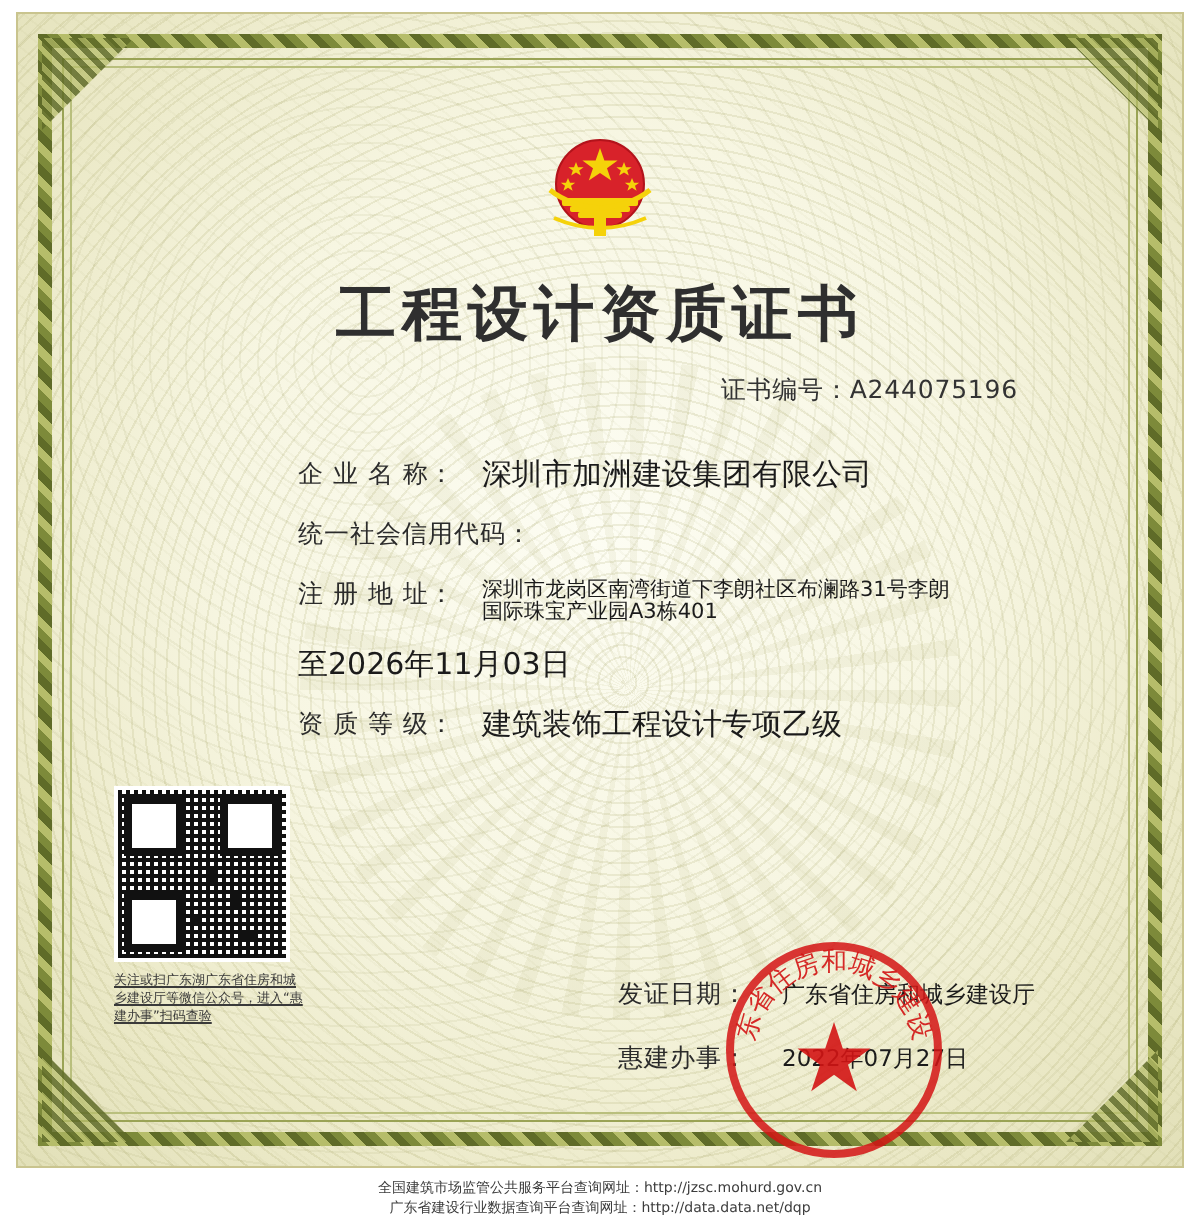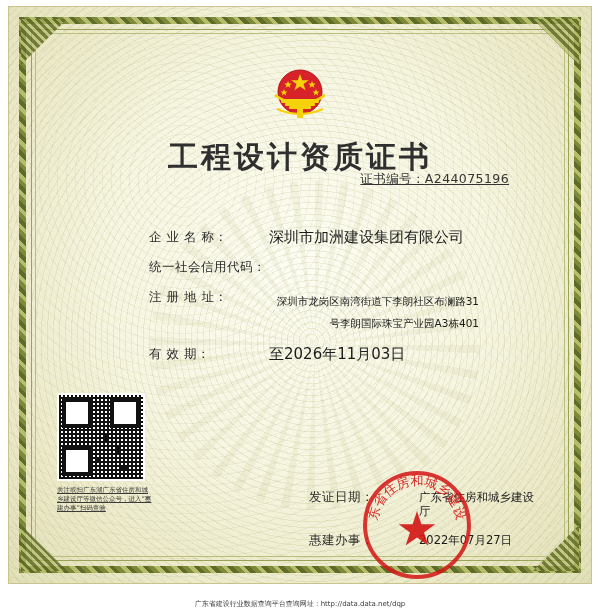--- a/index.html
+++ b/index.html
@@ -135,60 +135,57 @@
     font-family: "DejaVu Sans", "Liberation Sans", sans-serif;
     font-size: 30px;
     font-weight: bold;
     letter-spacing: 3px;
     color: #2f2f2f;
   }
 
   .cert-no {
     position: absolute;
     right: 82px;
-    top: 164px;
+    top: 180px;
     font-size: 12.5px;
     color: #333;
     letter-spacing: 0.4px;
-    text-decoration: underline;
   }
 
   
   .fields {
     position: absolute;
     left: 140px;
     top: 222px;
     width: 330px;
   }
   .row {
     display: flex;
     align-items: flex-start;
     margin-bottom: 12px;
     min-height: 18px;
-    gap: 28px;
   }
   .row .label {
     width: 92px;
     flex: 0 0 92px;
     font-size: 12.5px;
     color: #2b2b2b;
     letter-spacing: 0.5px;
     white-space: nowrap;
   }
   .row .value {
     flex: 1;
     font-size: 15px;
     color: #1b1b1b;
     line-height: 14px;
     padding-top: 1px;
   }
   .row .value.small {
     font-size: 10.5px;
-    line-height: 22px;
-    text-align: right;
+    line-height: 11px;
   }
 
   
   .qr-block {
     position: absolute;
     left: 48px;
     top: 386px;
     width: 96px;
   }
   .qr {
@@ -329,25 +326,26 @@
         <div class="label">统一社会信用代码：</div>
       </div>
 
 
       <div class="row">
         <div class="label">注 册 地 址：</div>
         <div class="value small">深圳市龙岗区南湾街道下李朗社区布澜路31号李朗国际珠宝产业园A3栋401</div>
       </div>
 
       <div class="row">
-        <div class="label">有 效 期：</div>
         <div class="value">至2026年11月03日</div>
       </div>
 
       <div class="row">
+        <div class="label">资 质 等 级：</div>
+        <div class="value">建筑装饰工程设计专项乙级</div>
       </div>
 
     </div>
 
     <div class="qr-block">
       <div class="qr">
         <div class="qr-finder-bl"></div>
         <div class="qr-finder-dot" style="left:44px;top:40px;"></div>
         <div class="qr-finder-dot" style="left:56px;top:52px;"></div>
         <div class="qr-finder-dot" style="left:36px;top:62px;"></div>
@@ -374,16 +372,17 @@
         <text font-size="13" fill="#d31414" opacity="0.9" font-family="DejaVu Sans, sans-serif">
           <textPath href="#sealArc" startOffset="50%" text-anchor="middle">广东省住房和城乡建设厅</textPath>
         </text>
         <polygon points="56,42 60.4,55.2 74.3,55.2 63,63.4 67.4,76.6 56,68.4 44.6,76.6 49,63.4 37.7,55.2 51.6,55.2" fill="#d31414" opacity="0.9"></polygon>
       </svg>
     </div>
 
   </div>
 
   <div class="footer">
+    <div>全国建筑市场监管公共服务平台查询网址：http://jzsc.mohurd.gov.cn</div>
     <div>广东省建设行业数据查询平台查询网址：http://data.data.net/dqp</div>
   </div>
 
 </div>
 
 </body></html>

